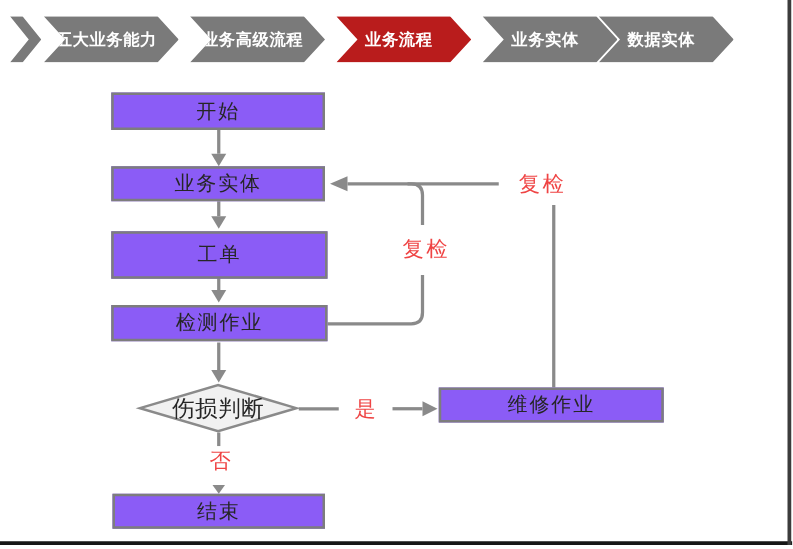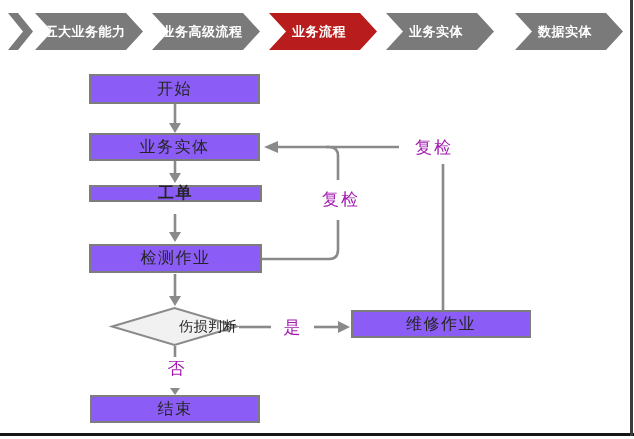--- a/index.html
+++ b/index.html
@@ -15,42 +15,42 @@
   .crumb{
     position:absolute;top:13px;width:108px;height:37px;background:#7a7a7a;
     clip-path:polygon(0 0,calc(100% - 17px) 0,100% 50%,calc(100% - 17px) 100%,0 100%,17px 50%);
     display:flex;align-items:center;justify-content:center;
     padding:0 19px 0 11px;box-sizing:border-box;cursor:pointer;
   }
   .crumb span{
     color:#ffffff;font-size:13px;font-weight:bold;letter-spacing:.5px;white-space:nowrap;
   }
   .crumb.active{background:#b91c1c;}
-  .c0{left:35px}.c1{left:152px}.c2{left:269px}.c3{left:386px}.c4{left:515px}
+  .c0{left:35px}.c1{left:152px}.c2{left:269px}.c3{left:386px}.c4{left:479px}
   
   .node{
     position:absolute;background:#8b5cf6;border:2px solid #7d7d7d;box-sizing:border-box;
     display:flex;align-items:center;justify-content:center;
     font-size:16px;letter-spacing:1.5px;color:#262626;
   }
   .n-start  {left:89px; top:74px;  width:171px;height:30px;}
   .n-plan   {left:89px; top:133px; width:171px;height:28px;}
-  .n-order  {left:89px; top:185px; width:173px;height:17px;font-weight:bold;}
+  .n-order  {left:89px; top:185px; width:173px;height:38px;}
   .n-inspect{left:89px; top:244px; width:173px;height:29px;}
   .n-end    {left:90px; top:395px; width:170px;height:28px;}
   .n-repair {left:351px;top:310px; width:180px;height:28px;}
   .n-judge{
     position:absolute;left:112px;top:312px;width:125px;height:30px;
-    display:flex;align-items:center;justify-content:flex-end;
-    font-size:14px;letter-spacing:.5px;color:#262626;
+    display:flex;align-items:center;justify-content:center;
+    font-size:18px;letter-spacing:.5px;color:#262626;
   }
   
   .edge-label{
     position:absolute;display:flex;align-items:center;justify-content:center;
-    font-size:17px;letter-spacing:2px;color:#a21caf;background:#ffffff;white-space:nowrap;
+    font-size:17px;letter-spacing:2px;color:#ef4444;background:#ffffff;white-space:nowrap;
   }
   .l-recheck-top {left:406px;top:136px;width:56px;height:22px;}
   .l-recheck-loop{left:313px;top:188px;width:56px;height:23px;}
   .l-yes{left:277px;top:316px;width:32px;height:22px;}
   .l-no {left:161px;top:357px;width:32px;height:22px;}
   
   .wires{position:absolute;left:0;top:0;pointer-events:none;}
   
   .edge-bottom{position:absolute;left:0;top:433px;width:634px;height:3px;background:#161616;}
   .edge-right{position:absolute;left:630px;top:0;width:3px;height:436px;background:#3c3c3c;}

